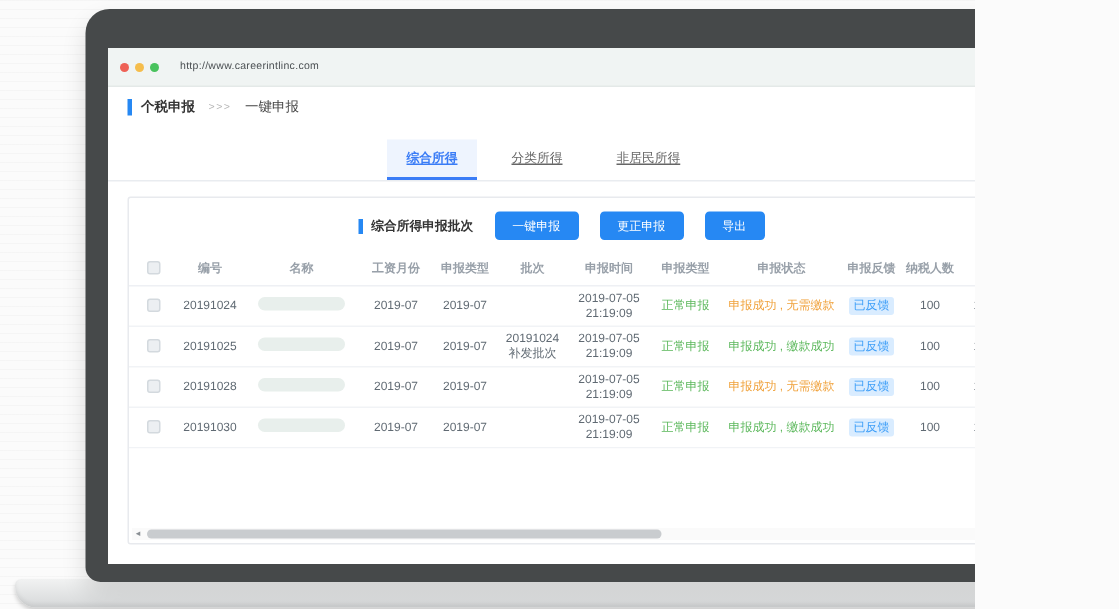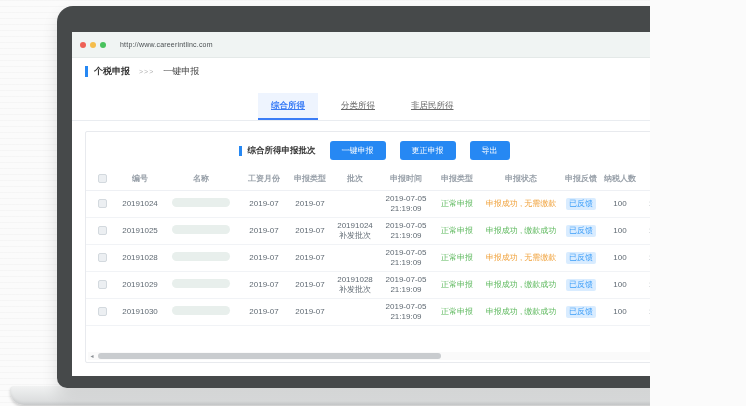--- a/index.html
+++ b/index.html
@@ -218,36 +218,20 @@
     <td>2019-07-05
 21:19:09</td>
     <td class="c-type">正常申报</td>
     <td class="status-orange">申报成功 , 无需缴款</td>
     <td><span class="badge done">已反馈</span></td>
     <td>100</td>
     <td class="c-partial">11</td>
   </tr>
                   <tr>
     <td><span class="checkbox"></span></td>
-    <td>20191029</td>
-    <td><span class="name-placeholder"></span></td>
-    <td>2019-07</td>
-    <td>2019-07</td>
-    <td>20191028
-补发批次</td>
-    <td>2019-07-05
-21:19:09</td>
-    <td class="c-type">正常申报</td>
-    <td class="status-green">申报成功 , 缴款成功</td>
-    <td><span class="badge done">已反馈</span></td>
-    <td>100</td>
-    <td class="c-partial">11</td>
-  </tr>
-                  <tr>
-    <td><span class="checkbox"></span></td>
     <td>20191030</td>
     <td><span class="name-placeholder"></span></td>
     <td>2019-07</td>
     <td>2019-07</td>
     <td></td>
     <td>2019-07-05
 21:19:09</td>
     <td class="c-type">正常申报</td>
     <td class="status-green">申报成功 , 缴款成功</td>
     <td><span class="badge done">已反馈</span></td>

